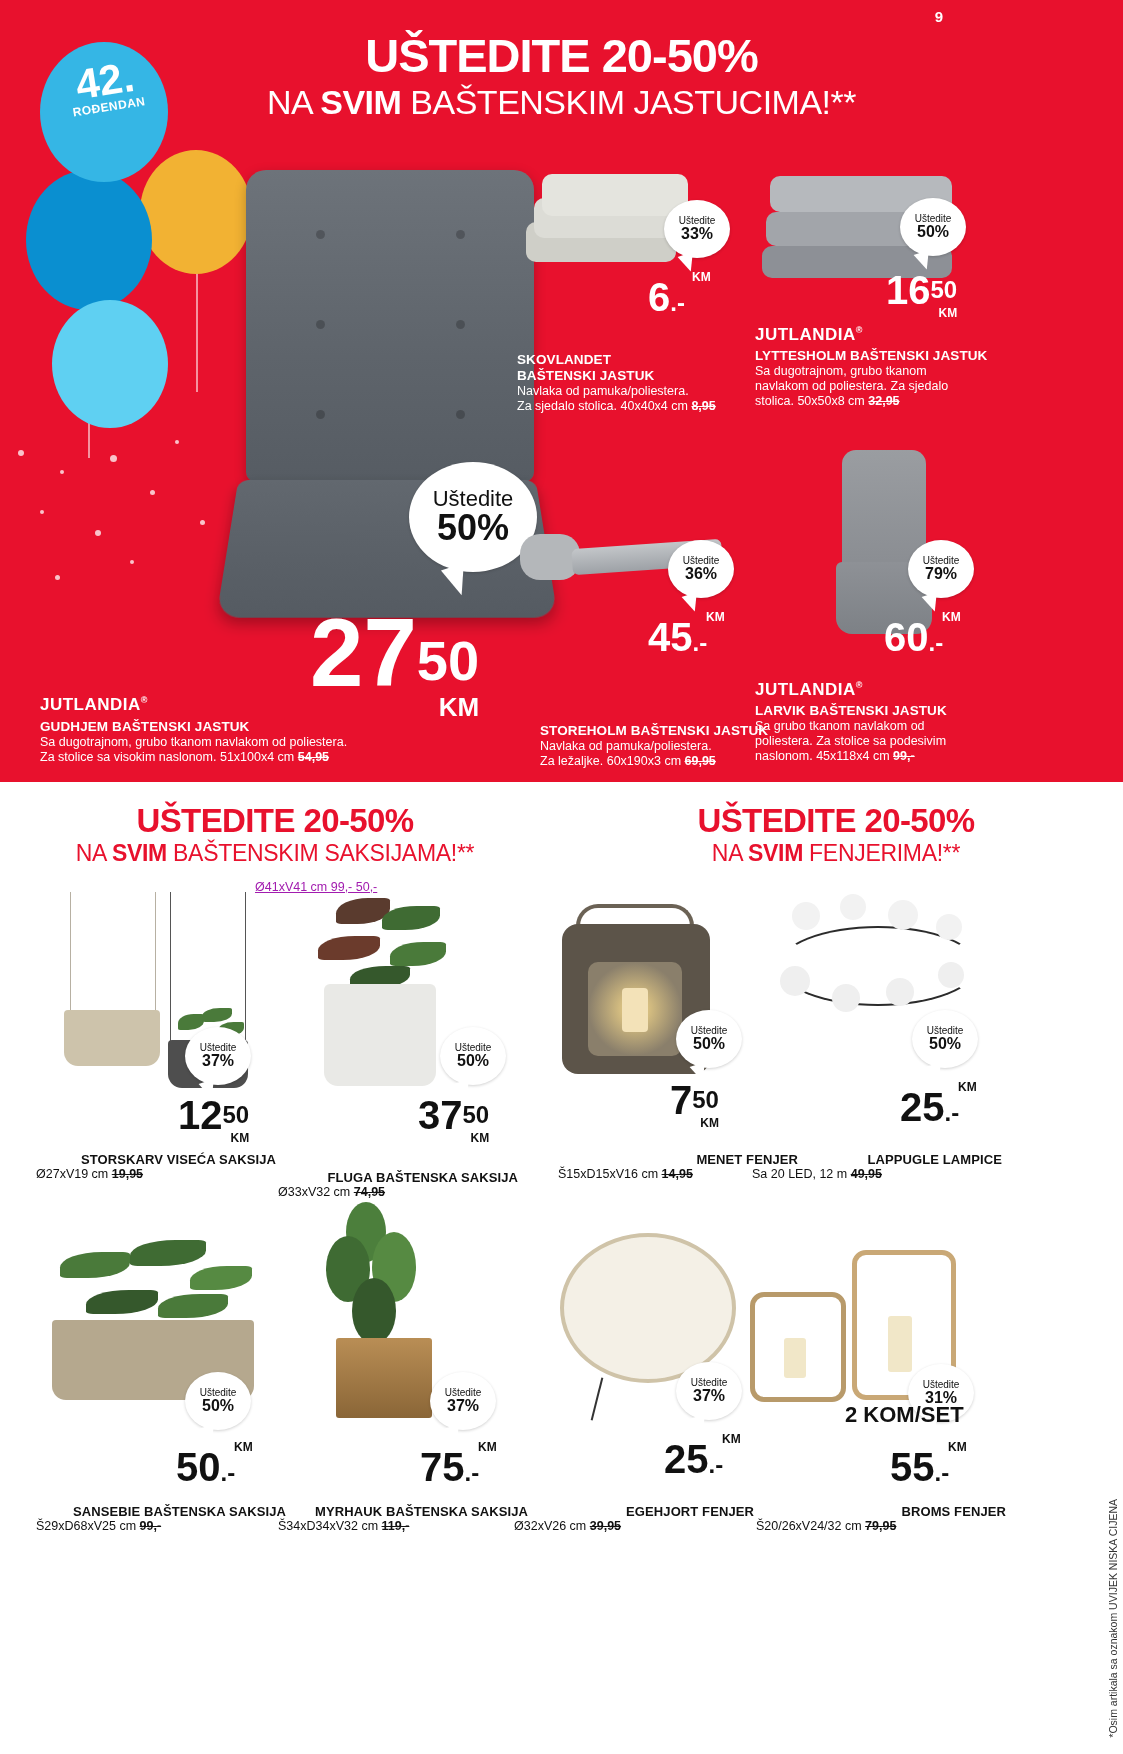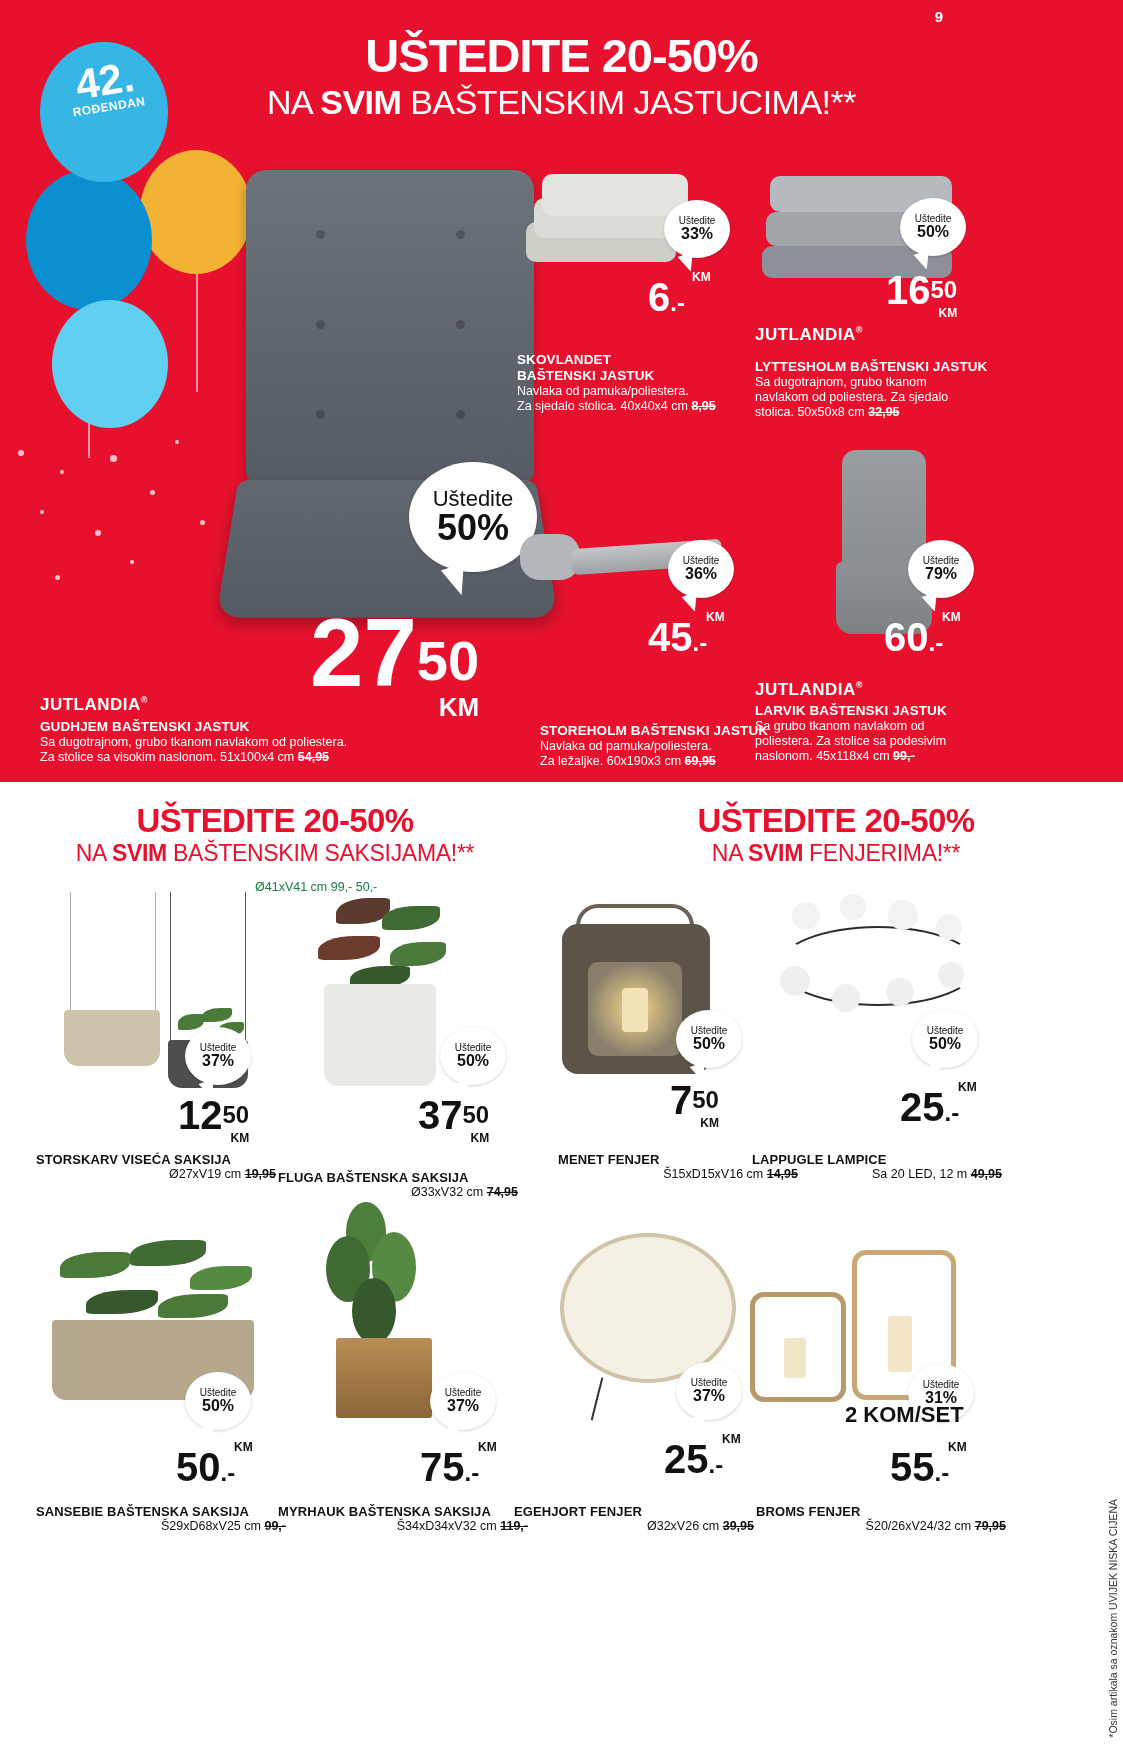--- a/index.html
+++ b/index.html
@@ -126,22 +126,22 @@
   }
   .divider-v {
     position:absolute; left:553px; top:800px; width:3px; height:954px; background:#e8112d;
   }
   .sec-head { position:absolute; text-align:center; }
   .sec-head .l1 { font-size:33px; font-weight:bold; color:#e8112d; letter-spacing:-0.6px; }
   .sec-head .l2 { font-size:23px; color:#e8112d; letter-spacing:-0.3px; }
   .sec-head .l2 b { font-weight:bold; }
 
   .cap { position:absolute; color:#111; }
-  .cap .name { font-size:13px; font-weight:bold; letter-spacing:0.1px; }
-  .cap .dim { font-size:12.5px;text-align:right; }
+  .cap .name { font-size:13px; font-weight:bold; letter-spacing:0.1px;text-align:right; }
+  .cap .dim { font-size:12.5px; }
   .cap .old { text-decoration:line-through; font-weight:bold; }
 
   .note-vert {
     position:absolute; right:4px; bottom:16px;
     writing-mode:vertical-rl; transform:rotate(180deg);
     font-size:10.5px; color:#333;
   }
   .kom-set { position:absolute; font-size:22px; font-weight:bold; color:#111; }
 
   
@@ -247,21 +247,21 @@
     <div class="u">Uštedite</div>
     <div class="p">50%</div>
     <div class="tail"></div>
   </div>
   <div class="price" style="left:886px; top:272px;">
     <span class="int">16</span><span class="dec">50</span>
     <span class="cur">KM</span>
   </div>
   <div class="ptext" style="left:755px; top:325px; width:240px;">
     <div class="brand"><span>JUTLANDIA</span><sup>®</sup></div>
-    <div class="name" style="margin-top:14px;">LYTTESHOLM BAŠTENSKI JASTUK</div>
+    <div class="name" style="margin-top:3px;">LYTTESHOLM BAŠTENSKI JASTUK</div>
     <div class="desc">Sa dugotrajnom, grubo tkanom</div>
     <div class="desc">navlakom od poliestera. Za sjedalo</div>
     <div class="desc"><span>stolica. 50x50x8 cm</span> <span class="old">32,95</span></div>
   </div>
 
   <div class="img" style="left:520px; top:500px; width:200px; height:90px;">
     <div style="position:absolute; left:0; top:34px; width:60px; height:46px; background:#b4b7ba; border-radius:20px;"></div>
     <div style="position:absolute; left:52px; top:44px; width:150px; height:26px; background:linear-gradient(180deg,#c3c6c9,#9da1a6); border-radius:6px; transform:rotate(-4deg);"></div>
   </div>
   <div class="bubble sm" style="left:668px; top:540px;">
@@ -303,21 +303,21 @@
 
 <div class="divider-v"></div>
 
 <div class="bottom">
 
   <div class="sec-head" style="left:10px; top:20px; width:530px;">
     <div class="l1">UŠTEDITE 20-50%</div>
     <div class="l2"><span>NA </span><b>SVIM</b><span> BAŠTENSKIM SAKSIJAMA!**</span></div>
   </div>
 
-  <div style="position:absolute; left:255px; top:98px; font-size:12.5px; color:#15803d;">Ø41xV41 cm 99,- 50,-</div>
+  <div style="position:absolute; left:255px; top:98px; font-size:12.5px; color:#a21caf;text-decoration:underline;">Ø41xV41 cm 99,- 50,-</div>
 
   <div class="img" style="left:50px; top:110px; width:220px; height:180px;">
     <div style="position:absolute; left:20px; top:0; width:1px; height:120px; background:#b7b0a2;"></div>
     <div style="position:absolute; left:105px; top:0; width:1px; height:120px; background:#b7b0a2;"></div>
     <div style="position:absolute; left:120px; top:0; width:1px; height:150px; background:#555;"></div>
     <div style="position:absolute; left:195px; top:0; width:1px; height:150px; background:#555;"></div>
     <div class="basket" style="left:14px; top:118px; width:96px; height:56px; background:#cdc3ab;"></div>
     <div class="basket" style="left:118px; top:148px; width:80px; height:48px; background:#4e4e4e;"></div>
     <div class="leaf" style="left:128px; top:122px; width:26px; height:16px;"></div>
     <div class="leaf" style="left:152px; top:116px; width:30px; height:14px;"></div>

